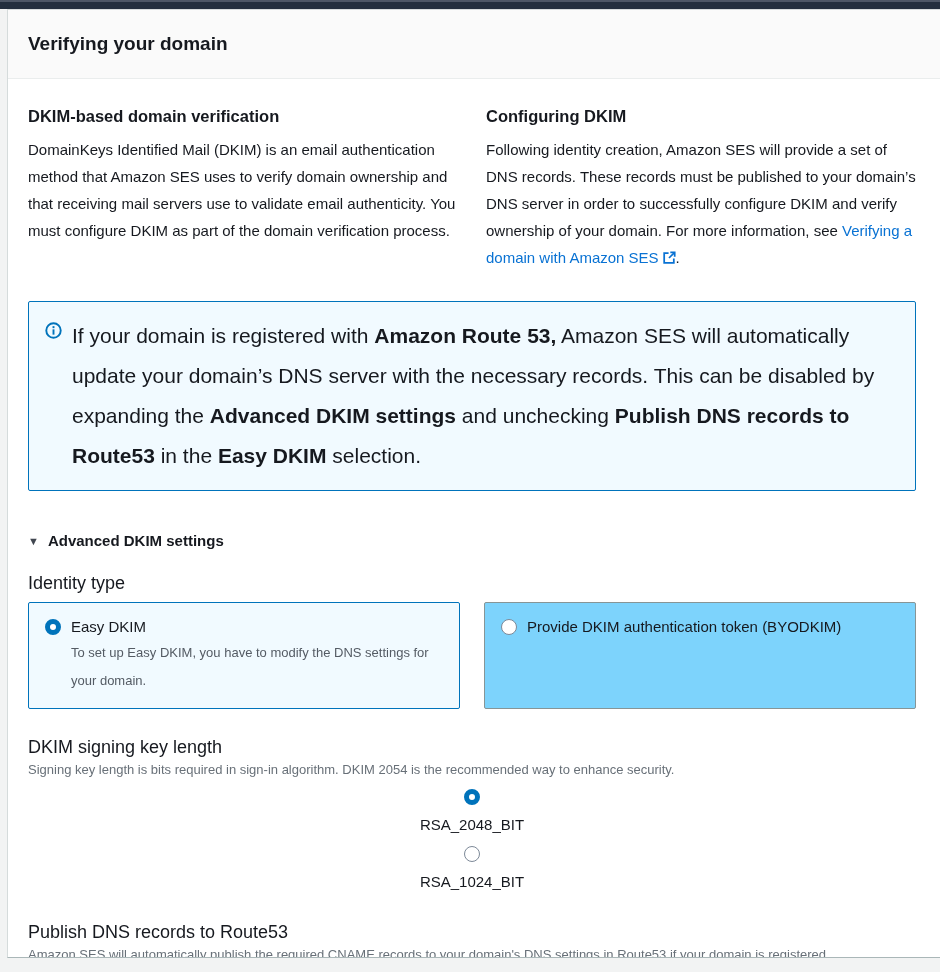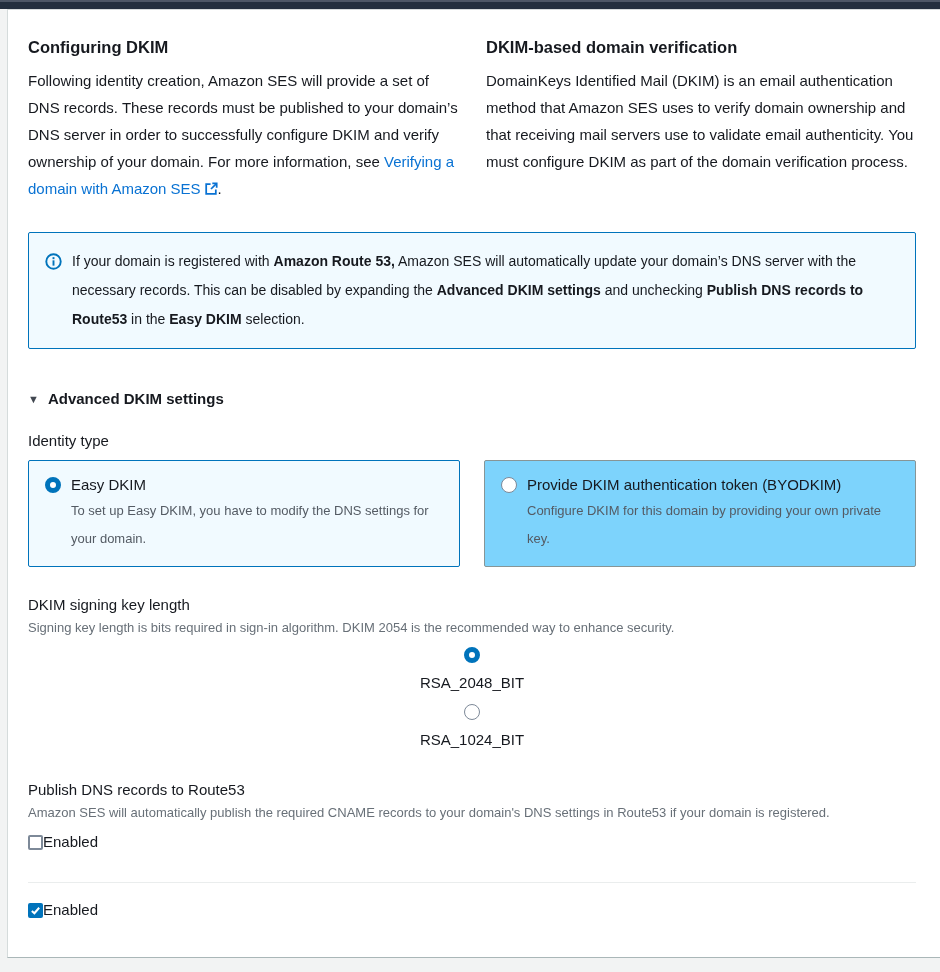--- a/index.html
+++ b/index.html
@@ -64,34 +64,34 @@
     border: 1px solid #0073bb;
     background: #f1faff;
     border-radius: 2px;
     padding: 14px 16px;
     display: flex;
     align-items: flex-start;
     gap: 10px;
     margin-bottom: 40px;
   }
   .alert .info-icon { flex: none; margin-top: 6px; }
-  .alert p { font-size: 14px; line-height: 29px; color: #16191f; }
+  .alert p { font-size: 21px; line-height: 40px; color: #16191f; }
   .alert strong { font-weight: 700; }
 
   .adv-toggle {
     display: flex;
     align-items: center;
     gap: 9px;
     cursor: pointer;
     margin-bottom: 22px;
   }
   .adv-toggle .caret { font-size: 11px; color: #414750; line-height: 20px; }
   .adv-toggle .adv-label { font-size: 15px; font-weight: 700; line-height: 20px; }
 
-  .field-label { font-size: 15px; line-height: 20px; color: #16191f; }
+  .field-label { font-size: 18px; line-height: 20px; color: #16191f; }
   .field-desc { font-size: 13px; line-height: 17px; color: #687078; margin-top: 4px; }
 
   .identity-label { margin-bottom: 9px; }
 
   .tile-grid {
     display: grid;
     grid-template-columns: 1fr 1fr;
     gap: 24px;
     margin-bottom: 28px;
   }
@@ -162,35 +162,38 @@
     margin: 0 0 17px 0;
   }
 </style>
 </head>
 <body>
 
 <div class="topbar"></div>
 
 <div class="card">
 
+  <div class="card-header">
+    <h1>Verifying your domain</h1>
+  </div>
 
   <div class="card-content">
 
     <div class="two-col">
+      <div class="col">
+        <h2>DKIM-based domain verification</h2>
+        <p>DomainKeys Identified Mail (DKIM) is an email authentication method that Amazon SES uses to verify domain ownership and that receiving mail servers use to validate email authenticity. You must configure DKIM as part of the domain verification process.</p>
+      </div>
       <div class="col">
         <h2>Configuring DKIM</h2>
         <p><span>Following identity creation, Amazon SES will provide a set of DNS records. These records must be published to your domain’s DNS server in order to successfully configure DKIM and verify ownership of your domain. For more information, see </span><a class="inline-link">Verifying a domain with Amazon SES</a><svg class="ext-icon" width="14" height="14" viewBox="0 0 16 16">
               <path d="M13.5 8.5v5h-11v-11h5" fill="none" stroke="#0972d3" stroke-width="2"></path>
               <path d="M9.5 1.5h5v5" fill="none" stroke="#0972d3" stroke-width="2"></path>
               <path d="M14.2 1.8 8 8" fill="none" stroke="#0972d3" stroke-width="2"></path>
             </svg><span>.</span></p>
-      </div>
-      <div class="col">
-        <h2>DKIM-based domain verification</h2>
-        <p>DomainKeys Identified Mail (DKIM) is an email authentication method that Amazon SES uses to verify domain ownership and that receiving mail servers use to validate email authenticity. You must configure DKIM as part of the domain verification process.</p>
       </div>
     </div>
 
     <div class="alert">
       <svg class="info-icon" width="17" height="17" viewBox="0 0 16 16">
           <circle cx="8" cy="8" r="6.8" fill="none" stroke="#0073bb" stroke-width="1.8"></circle>
           <rect x="7.1" y="6.9" width="1.8" height="5" fill="#0073bb"></rect>
           <rect x="7.1" y="3.9" width="1.8" height="1.9" fill="#0073bb"></rect>
         </svg>
       <p><span>If your domain is registered with </span><strong>Amazon Route 53,</strong><span> Amazon SES will automatically update your domain’s DNS server with the necessary records. This can be disabled by expanding the </span><strong>Advanced DKIM settings</strong><span> and unchecking </span><strong>Publish DNS records to Route53</strong><span> in the </span><strong>Easy DKIM</strong><span> selection.</span></p>
@@ -208,21 +211,20 @@
         <span class="radio checked"></span>
         <span class="tile-text">
           <span class="tile-title">Easy DKIM</span>
           <span class="tile-desc">To set up Easy DKIM, you have to modify the DNS settings for your domain.</span>
         </span>
       </label>
       <label class="tile">
         <span class="radio"></span>
         <span class="tile-text">
           <span class="tile-title">Provide DKIM authentication token (BYODKIM)</span>
-          <span class="tile-desc">Configure DKIM for this domain by providing your own private key.</span>
         </span>
       </label>
     </div>
 
     <div class="field-block">
       <div class="field-label">DKIM signing key length</div>
       <div class="field-desc">Signing key length is bits required in sign-in algorithm. DKIM 2054 is the recommended way to enhance security.</div>
       <div class="radio-list">
         <div class="radio-row">
           <span class="radio checked"></span>

